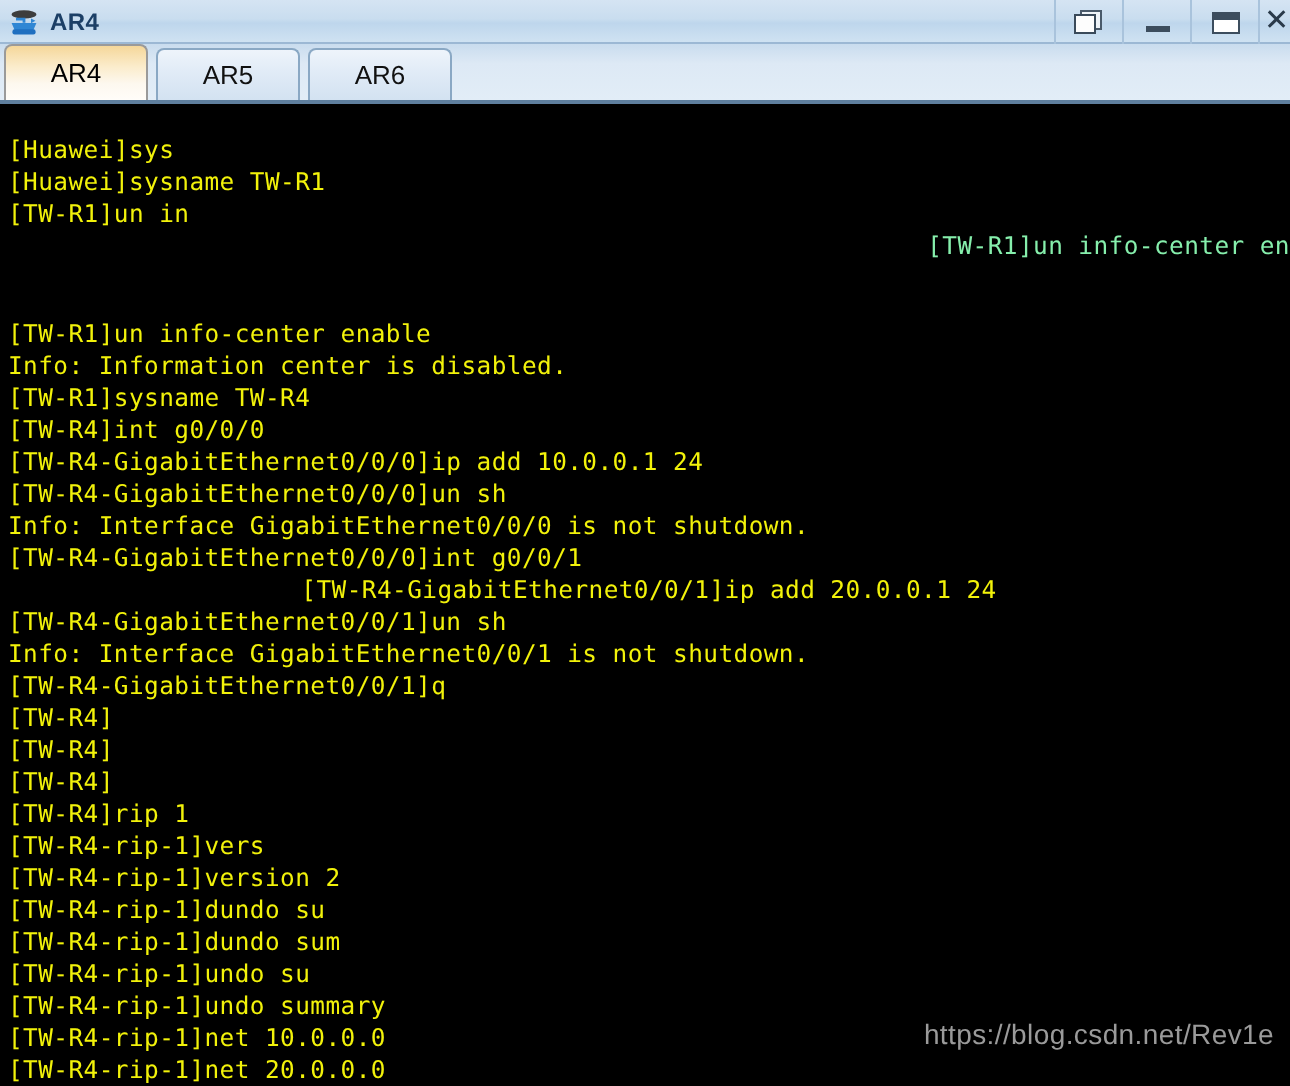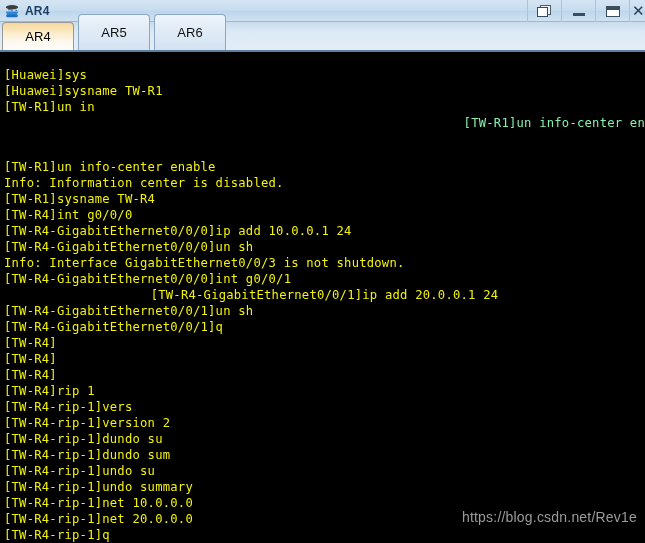--- a/index.html
+++ b/index.html
@@ -131,21 +131,21 @@
     width: 645px;
     height: 30px;
     background: linear-gradient(to bottom, #c9dcee 0%, #dde9f5 35%, #e2edf7 100%);
     border-bottom: 2px solid #5f7f9e;
     display: flex;
     align-items: flex-end;
     padding-left: 2px;
   }
 
   .tab {
-    height: 36px;
+    height: 26px;
     min-width: 72px;
     margin-right: 4px;
     border: 1px solid #8aa8c4;
     border-bottom: none;
     border-radius: 4px 4px 0 0;
     display: flex;
     align-items: center;
     justify-content: center;
     font-size: 13px;
     color: #111;
@@ -248,24 +248,25 @@
       <div class="term-line" style="color: rgb(242, 242, 10);">[Huawei]sys</div>
       <div class="term-line" style="color: rgb(242, 242, 10);">[Huawei]sysname TW-R1</div>
       <div class="term-line" style="color: rgb(242, 242, 10);">[TW-R1]un in</div>
       <div class="term-line" style="color: #86efac; text-align: right;">[TW-R1]un info-center en</div>
       <div class="term-line" style="color: rgb(242, 242, 10); margin-top: 28px;">[TW-R1]un info-center enable</div>
       <div class="term-line" style="color: rgb(242, 242, 10);">Info: Information center is disabled.</div>
       <div class="term-line" style="color: rgb(242, 242, 10);">[TW-R1]sysname TW-R4</div>
       <div class="term-line" style="color: rgb(242, 242, 10);">[TW-R4]int g0/0/0</div>
       <div class="term-line" style="color: rgb(242, 242, 10);">[TW-R4-GigabitEthernet0/0/0]ip add 10.0.0.1 24</div>
       <div class="term-line" style="color: rgb(242, 242, 10);">[TW-R4-GigabitEthernet0/0/0]un sh</div>
-      <div class="term-line" style="color: rgb(242, 242, 10);">Info: Interface GigabitEthernet0/0/3 is not shutdown.</div>
+      <div class="term-line" style="color: rgb(242, 242, 10);">Info: Interface GigabitEthernet0/0/0 is not shutdown.</div>
       <div class="term-line" style="color: rgb(242, 242, 10);">[TW-R4-GigabitEthernet0/0/0]int g0/0/1</div>
       <div class="term-line" style="color: rgb(242, 242, 10); text-align: center;">[TW-R4-GigabitEthernet0/0/1]ip add 20.0.0.1 24</div>
       <div class="term-line" style="color: rgb(242, 242, 10);">[TW-R4-GigabitEthernet0/0/1]un sh</div>
+      <div class="term-line" style="color: rgb(242, 242, 10);">Info: Interface GigabitEthernet0/0/1 is not shutdown.</div>
       <div class="term-line" style="color: rgb(242, 242, 10);">[TW-R4-GigabitEthernet0/0/1]q</div>
       <div class="term-line" style="color: rgb(242, 242, 10);">[TW-R4]</div>
       <div class="term-line" style="color: rgb(242, 242, 10);">[TW-R4]</div>
       <div class="term-line" style="color: rgb(242, 242, 10);">[TW-R4]</div>
       <div class="term-line" style="color: rgb(242, 242, 10);">[TW-R4]rip 1</div>
       <div class="term-line" style="color: rgb(242, 242, 10);">[TW-R4-rip-1]vers</div>
       <div class="term-line" style="color: rgb(242, 242, 10);">[TW-R4-rip-1]version 2</div>
       <div class="term-line" style="color: rgb(242, 242, 10);">[TW-R4-rip-1]dundo su</div>
       <div class="term-line" style="color: rgb(242, 242, 10);">[TW-R4-rip-1]dundo sum</div>
       <div class="term-line" style="color: rgb(242, 242, 10);">[TW-R4-rip-1]undo su</div>

